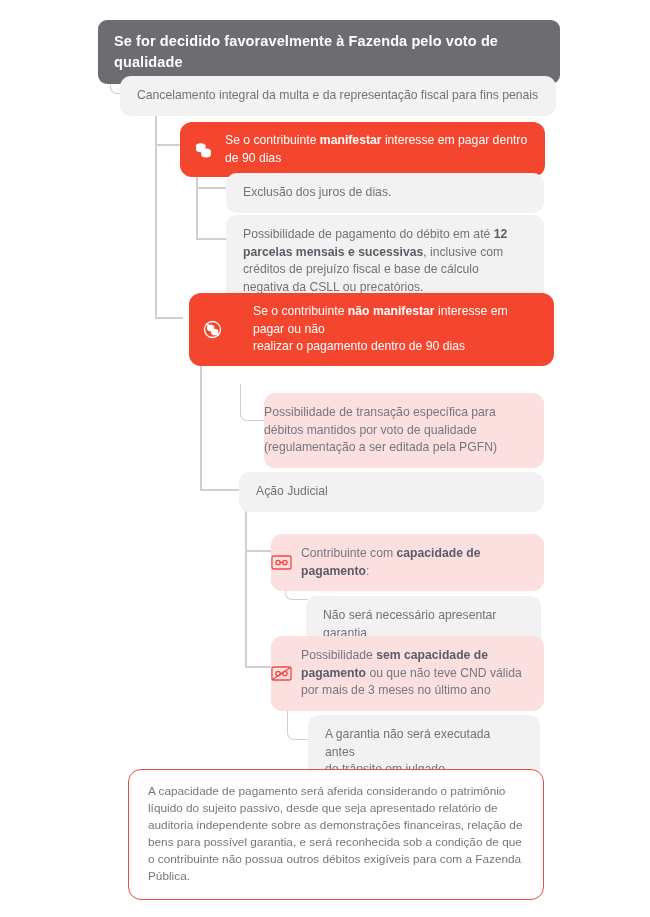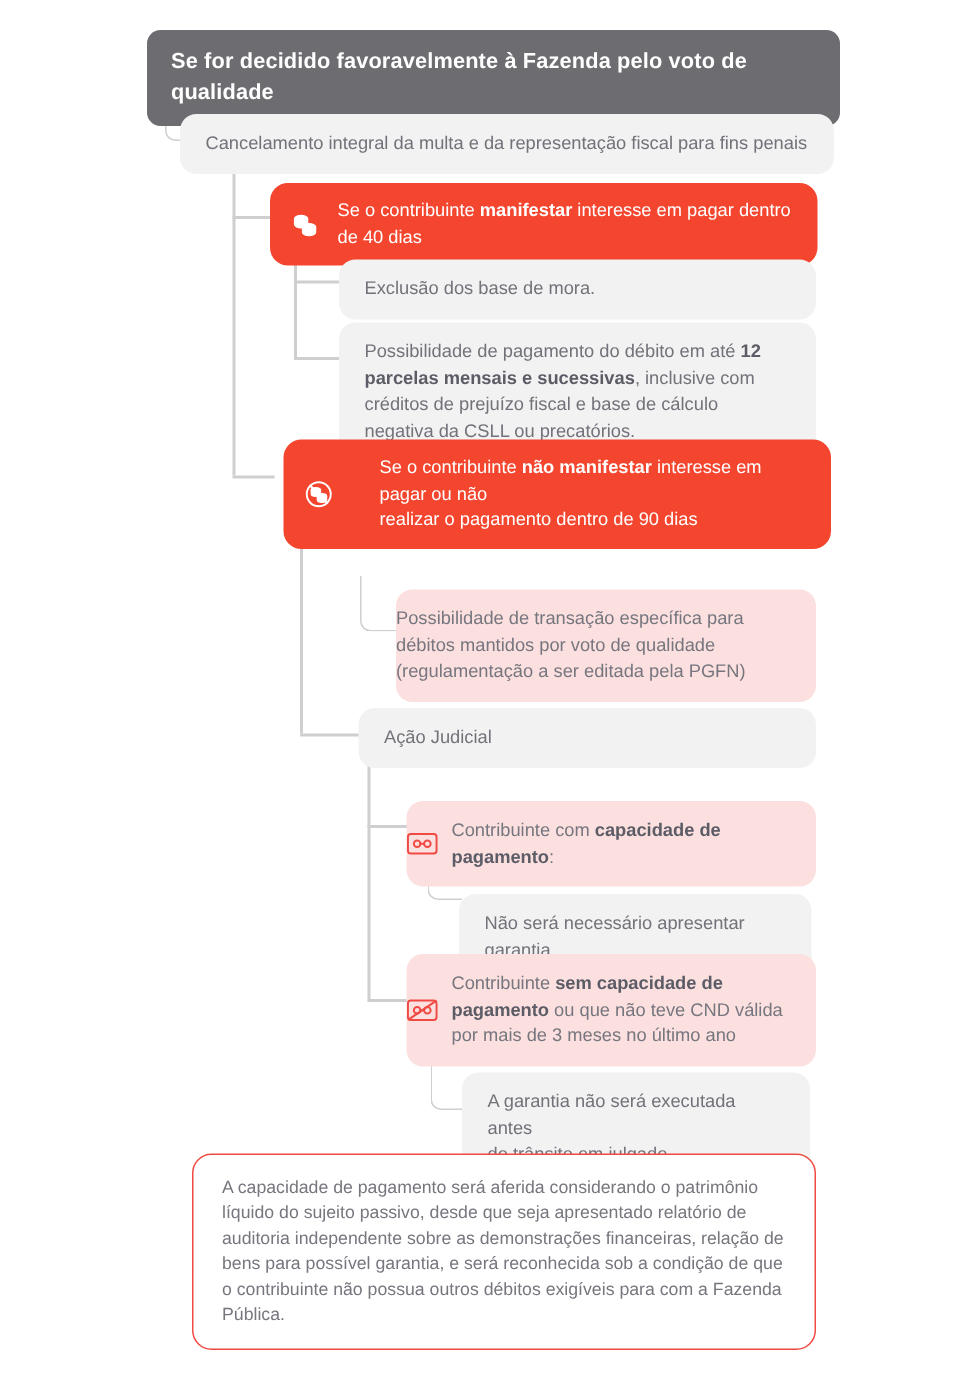--- a/index.html
+++ b/index.html
@@ -150,26 +150,26 @@
     <span class="icon coins">
       <svg viewBox="0 0 24 24" width="19" height="19" fill="none" stroke="#ffffff" stroke-width="1.7" stroke-linecap="round" stroke-linejoin="round">
         <ellipse cx="8.5" cy="7.5" rx="5.2" ry="2.6" fill="#ffffff" stroke="#ffffff"></ellipse>
         <path d="M3.3 7.5v4.6c0 1.4 2.3 2.6 5.2 2.6s5.2-1.2 5.2-2.6V7.5" fill="#ffffff" stroke="#ffffff"></path>
         <ellipse cx="15.2" cy="14.3" rx="5.2" ry="2.6" fill="#ffffff" stroke="#ffffff"></ellipse>
         <path d="M10 14.3v4.4c0 1.4 2.3 2.6 5.2 2.6s5.2-1.2 5.2-2.6v-4.4" fill="#ffffff" stroke="#ffffff"></path>
       </svg>
     </span>
     <span class="txt">
       <span>Se o contribuinte </span><b>manifestar</b><span> interesse em pagar dentro</span><br>
-      <span>de 40 dias</span>
+      <span>de 90 dias</span>
     </span>
   </div>
 
   <div class="node grey" style="left:226px; top:161px; width:318px;">
-    <span class="txt">Exclusão dos base de mora.</span>
+    <span class="txt">Exclusão dos juros de dias.</span>
   </div>
 
   <div class="node grey" style="left:226px; top:203px; width:318px;">
     <span class="txt"><span>Possibilidade de pagamento do débito em até </span><b>12 parcelas mensais e sucessivas</b><span>, inclusive com créditos de prejuízo fiscal e base de cálculo negativa da CSLL ou precatórios.</span></span>
   </div>
 
   <div class="node red" style="left:189px; top:281px; width:365px;gap:31px;">
     <span class="icon coins">
       <svg viewBox="0 0 24 24" width="19" height="19" fill="none" stroke="#ffffff" stroke-width="1.6" stroke-linecap="round" stroke-linejoin="round">
         <circle cx="12" cy="12" r="10.1" stroke="#ffffff" stroke-width="1.6" fill="none"></circle>
@@ -219,21 +219,21 @@
     <span class="icon bill">
       <svg viewBox="0 0 24 17" width="21" height="15" fill="none" stroke="#ef4b44" stroke-width="1.5" stroke-linecap="round" stroke-linejoin="round">
         <rect x="1.1" y="1.1" width="21.8" height="14.8" rx="2.2" fill="none" stroke="#ef4b44"></rect>
         <circle cx="8.1" cy="8.5" r="2.5" fill="none" stroke="#ef4b44"></circle>
         <circle cx="15.9" cy="8.5" r="2.5" fill="none" stroke="#ef4b44"></circle>
         <line x1="10.6" y1="8.5" x2="13.4" y2="8.5" stroke="#ef4b44"></line>
         <line x1="1.8" y1="15.4" x2="22.2" y2="1.6" stroke="#ef4b44" stroke-width="1.6"></line>
       </svg>
     </span>
     <span class="txt">
-      <span>Contribuinte </span><b>sem capacidade de</b><br>
+      <span>Possibilidade </span><b>sem capacidade de</b><br>
       <b>pagamento</b><span> ou que não teve CND válida</span><br>
       <span>por mais de 3 meses no último ano</span>
     </span>
   </div>
 
   <div class="node grey" style="left:308px; top:703px; width:232px;">
     <span class="txt">
       <span>A garantia não será executada antes</span><br>
       <span>do trânsito em julgado.</span>
     </span>

